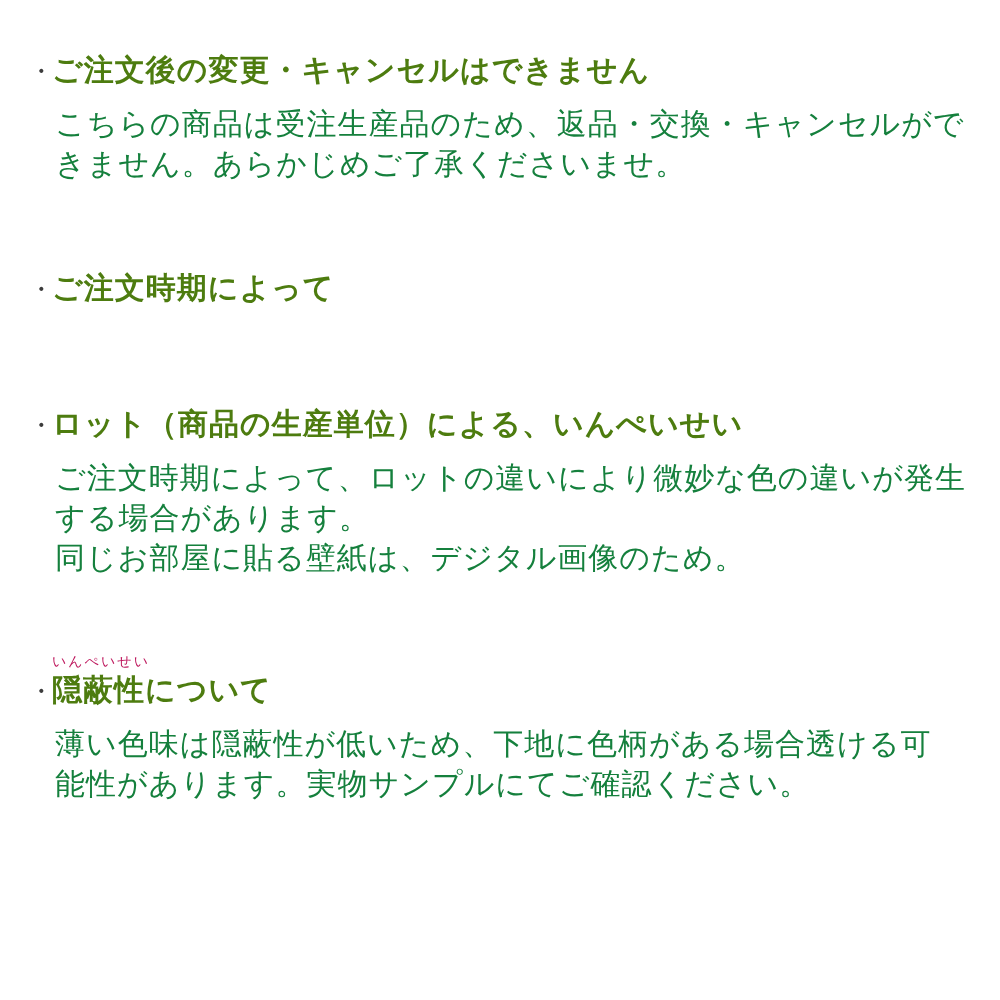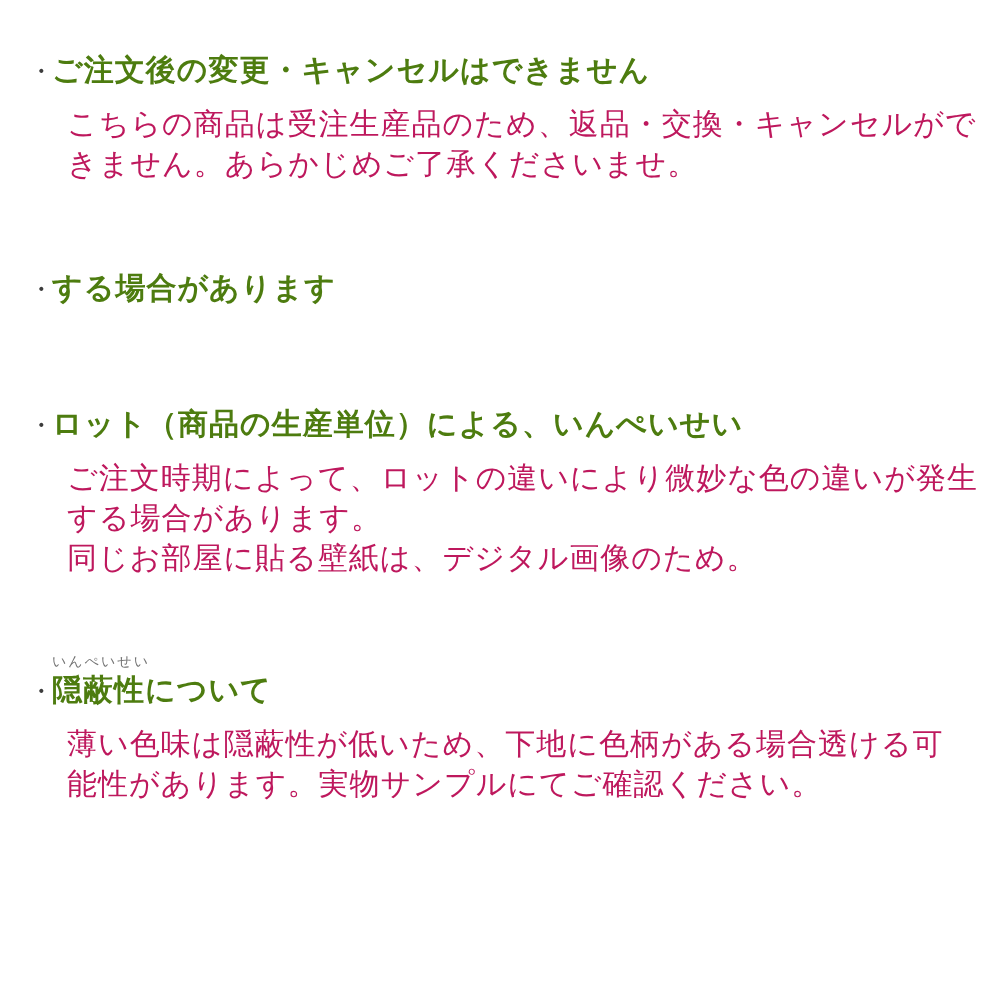--- a/index.html
+++ b/index.html
@@ -43,30 +43,30 @@
     font-weight: 700;
     letter-spacing: 1px;
     color: #4d7c0f;
     white-space: nowrap;
   }
   .furigana {
     margin-left: 24px;
     font-size: 14px;
     line-height: 18px;
     letter-spacing: 2px;
-    color: #737373;
+    color: #be185d;
   }
   .body-text {
     margin-top: 13px;
-    margin-left: 39px; 
+    margin-left: 27px; 
     font-size: 30px;
     font-weight: 400;
     line-height: 40px;
     letter-spacing: 1px;
-    color: #be185d;
+    color: #15803d;
   }
   .body-line {
     white-space: nowrap;
   }
 </style>
 </head>
 <body>
 
 <div class="page">
 
@@ -77,21 +77,21 @@
     </div>
     <div class="body-text">
       <div class="body-line">こちらの商品は受注生産品のため、返品・交換・キャンセルがで</div>
       <div class="body-line">きません。あらかじめご了承くださいませ。</div>
     </div>
   </section>
 
   <section class="section section-2">
     <div class="heading-row">
       <span class="bullet">・</span>
-      <h2 class="heading">する場合があります</h2>
+      <h2 class="heading">ご注文時期によって</h2>
     </div>
   </section>
 
   <section class="section section-3">
     <div class="heading-row">
       <span class="bullet">・</span>
       <h2 class="heading">ロット（商品の生産単位）による、いんぺいせい</h2>
     </div>
     <div class="body-text">
       <div class="body-line">ご注文時期によって、ロットの違いにより微妙な色の違いが発生</div>

